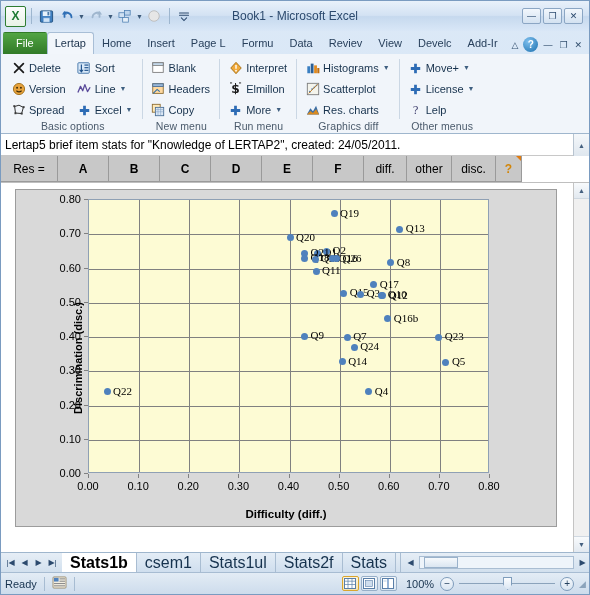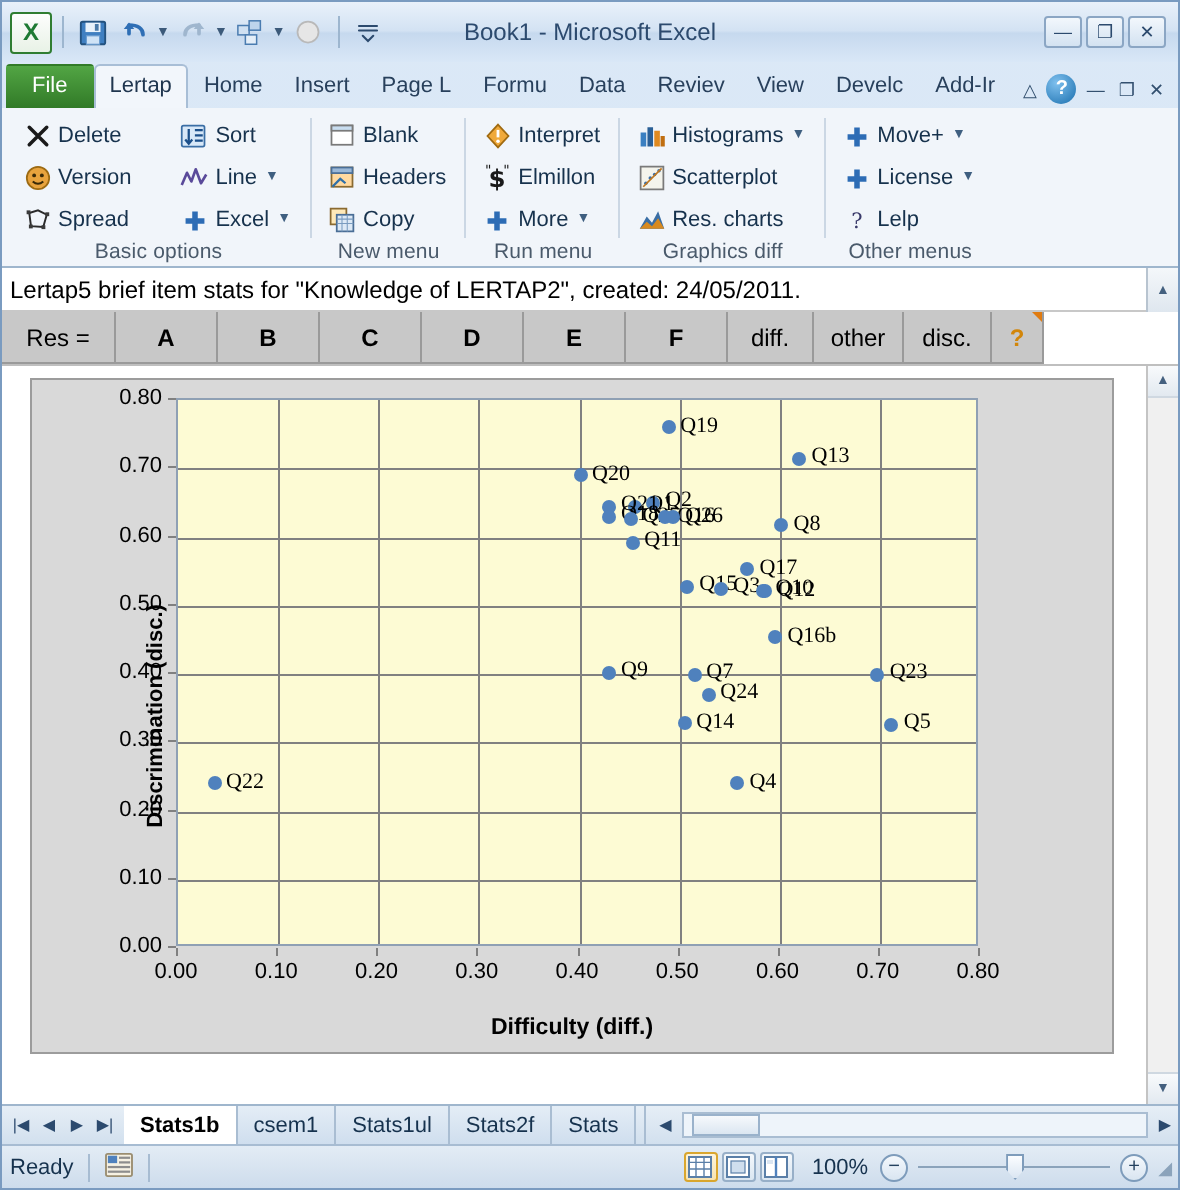--- a/index.html
+++ b/index.html
@@ -69,21 +69,21 @@
   
   .ribbon {
     height:80px; flex:none; background:#f1f5fa;
     border-bottom:1px solid #9fb6cd;
     display:flex; padding:2px 0 0 2px; position:relative;
   }
   .group { display:flex; flex-direction:column; height:100%; position:relative; }
   .group + .group::before {
     content:""; position:absolute; left:-1px; top:3px; bottom:14px; width:1px; background:#cbd7e4;
   }
-  .gbody { display:flex; gap:16px; padding:2px 5px 0 5px; flex:1; }
+  .gbody { display:flex; gap:3px; padding:2px 5px 0 5px; flex:1; }
   .gcol { display:flex; flex-direction:column; gap:1px; }
   .gcmd {
     display:flex; align-items:center; gap:3px;
     padding:1px 4px 1px 2px; font-size:11px; color:#1f3category; color:#17324d;
     border:1px solid transparent; border-radius:2px; white-space:nowrap; line-height:16px;
   }
   .gcmd .ic { width:15px;height:15px;flex:none;display:flex;align-items:center;justify-content:center; }
   .gcmd .dd { font-size:7px; color:#4a6party; color:#3f5f80; margin-left:1px; }
   .gtitle {
     text-align:center; font-size:10.5px; color:#4a5a6b; padding-bottom:2px;
@@ -161,21 +161,21 @@
   .vsarrow.bot { border-bottom:none; border-top:1px solid #cfd8e1; position:absolute; bottom:0; left:0; right:0;}
 
   
   .sheettabs {
     flex:none; height:20px; display:flex; align-items:stretch;
     background:linear-gradient(#e6eef6,#d2e0ee); border-top:1px solid #9fb6cd;
   }
   .navbtns { display:flex; align-items:center; gap:1px; padding:0 3px; }
   .navb { width:13px; text-align:center; font-size:8px; color:#2c4a6e; }
   .stab {
-    display:flex; align-items:center; padding:0 8px; font-size:11px; color:#1d3category;
+    display:flex; align-items:center; padding:0 8px; font-size:16px; color:#1d3category;
     color:#16324e; border-right:1px solid #a9bdd2;
     background:linear-gradient(#e4edf6,#cfdeee);
     transform:skewX(0deg);
   }
   .stab.active { background:#fff; font-weight:bold; color:#000; }
   .tabscroll {
     margin-left:4px; display:flex; align-items:center; flex:1; gap:2px;
     border-left:1px solid #a9bdd2; padding-left:3px;
   }
   .tsbar { flex:1; height:13px; background:#eef4fa; border:1px solid #a9bdd2; position:relative; }

